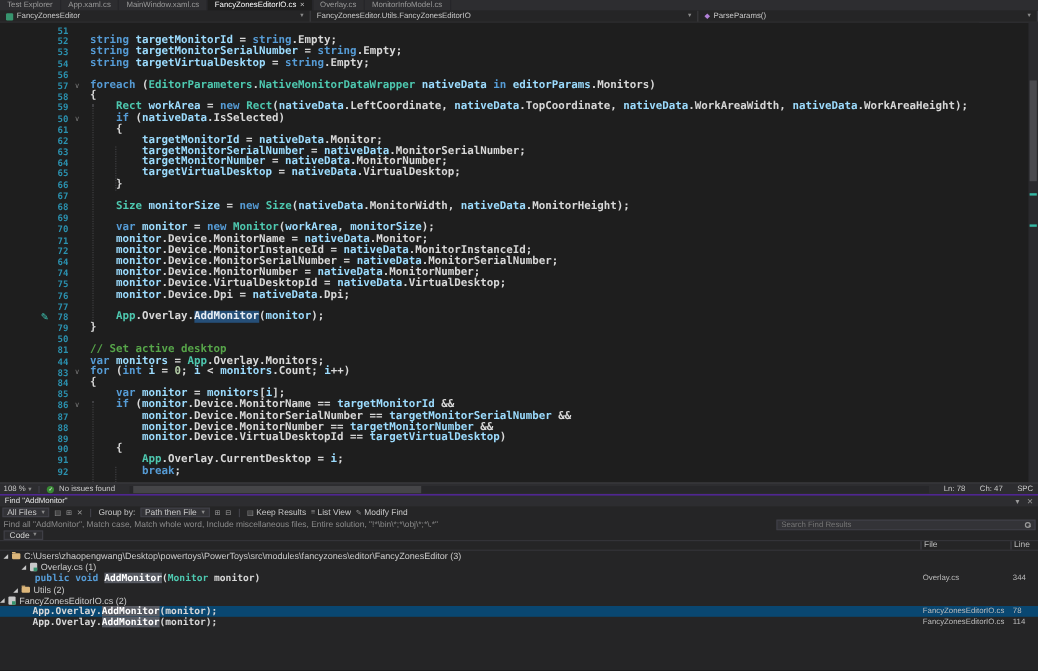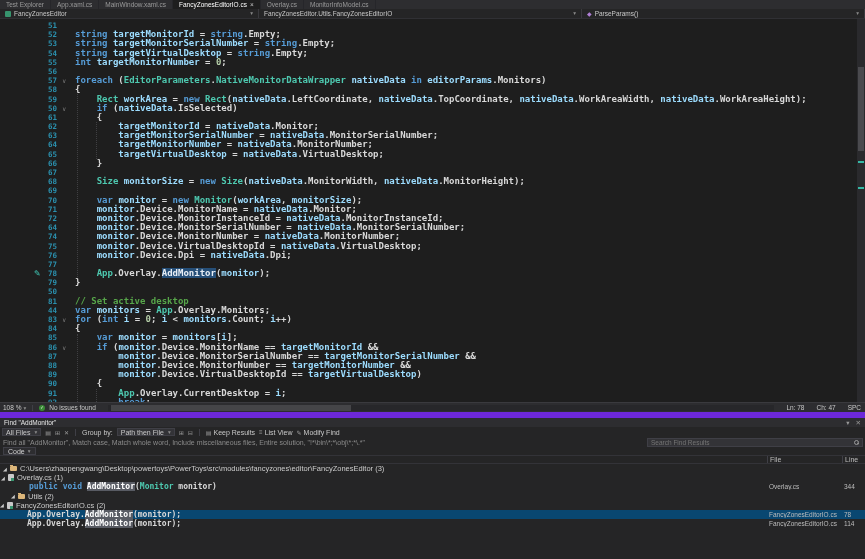--- a/index.html
+++ b/index.html
@@ -46,21 +46,21 @@
   .zoom{margin-left:3px;display:flex;align-items:center;gap:2px}
   .vsep{width:1px;height:6px;background:#3f3f46;margin:0 6px}
   .health-dot{width:6px;height:6px;border-radius:50%;background:#388a34;color:#fff;font-size:4.5px;
               line-height:6px;text-align:center;flex:none}
   .health-text{margin-left:4px;white-space:nowrap}
   .hscroll{flex:1;height:6px;margin:0 12px;background:#27272a;position:relative}
   .hthumb{position:absolute;left:3px;top:0;height:6px;width:240px;background:#454548}
   .pos{margin-right:12px;white-space:nowrap}.pos:last-child{margin-right:4px}
 
   
-  .findpanel{position:absolute;left:0;top:412px;width:100%;height:147px;background:#252526;border-top:6px solid #6d28d9}
+  .findpanel{position:absolute;left:0;top:412px;width:100%;height:147px;background:#252526;border-top:1px solid #6d28d9}
   .fp-title{height:9px;display:flex;align-items:center;padding:0 4px;color:#e6e6e6;font-size:6.5px;background:#2d2d30}
   .fp-winbtns{margin-left:auto;display:flex;gap:6px;color:#9a9a9a}
   .fp-toolbar{height:10px;display:flex;align-items:center;gap:4px;padding-left:2px;color:#c8c8c8}
   .dd{border:1px solid #3f3f46;background:#333337;height:8px;display:flex;align-items:center;gap:4px;
       padding:0 3px;line-height:7px;white-space:nowrap}
   .tbtn{display:flex;align-items:center;gap:2px;color:#c8c8c8;white-space:nowrap}
   .ticon{color:#9a9a9a;font-size:6px}
   .sep{width:1px;height:7px;background:#3f3f46;margin:0 2px}
   .fp-summary{height:10px;display:flex;align-items:center;color:#8a8a8a;padding-left:3px;white-space:nowrap;overflow:hidden}
   .searchbox{margin-left:auto;margin-right:2px;width:216px;height:9px;border:1px solid #3f3f46;
@@ -140,21 +140,20 @@
   <div class="editor">
     <div class="guide" style="left:77px;top:68px;height:190px"></div>
     <div class="guide" style="left:96px;top:103px;height:37px"></div>
     <div class="guide" style="left:77px;top:315px;height:68px"></div>
     <div class="guide" style="left:96px;top:370px;height:13px"></div>
     <div class="code-lines" id="code-lines">
         <div class="line"><span class="ln-num">51</span><span class="ln-code"></span></div>
         <div class="line"><span class="ln-num">52</span><span class="ln-code"><span class="tok-k">string</span><span class="tok-p"> </span><span class="tok-v">targetMonitorId</span><span class="tok-p"> = </span><span class="tok-k">string</span><span class="tok-p">.Empty;</span></span></div>
         <div class="line"><span class="ln-num">53</span><span class="ln-code"><span class="tok-k">string</span><span class="tok-p"> </span><span class="tok-v">targetMonitorSerialNumber</span><span class="tok-p"> = </span><span class="tok-k">string</span><span class="tok-p">.Empty;</span></span></div>
         <div class="line"><span class="ln-num">54</span><span class="ln-code"><span class="tok-k">string</span><span class="tok-p"> </span><span class="tok-v">targetVirtualDesktop</span><span class="tok-p"> = </span><span class="tok-k">string</span><span class="tok-p">.Empty;</span></span></div>
-        <div class="line"><span class="ln-num">55</span><span class="ln-code"><span class="tok-k">int</span><span class="tok-p"> </span><span class="tok-v">targetMonitorNumber</span><span class="tok-p"> = </span><span class="tok-n">0</span><span class="tok-p">;</span></span></div>
         <div class="line"><span class="ln-num">56</span><span class="ln-code"></span></div>
         <div class="line"><span class="ln-num">57</span><span class="ln-fold">∨</span><span class="ln-code"><span class="tok-k">foreach</span><span class="tok-p"> (</span><span class="tok-t">EditorParameters</span><span class="tok-p">.</span><span class="tok-t">NativeMonitorDataWrapper</span><span class="tok-p"> </span><span class="tok-v">nativeData</span><span class="tok-p"> </span><span class="tok-k">in</span><span class="tok-p"> </span><span class="tok-v">editorParams</span><span class="tok-p">.Monitors)</span></span></div>
         <div class="line"><span class="ln-num">58</span><span class="ln-code"><span class="tok-p">{</span></span></div>
         <div class="line"><span class="ln-num">59</span><span class="ln-code"><span class="tok-p">    </span><span class="tok-t">Rect</span><span class="tok-p"> </span><span class="tok-v">workArea</span><span class="tok-p"> = </span><span class="tok-k">new</span><span class="tok-p"> </span><span class="tok-t">Rect</span><span class="tok-p">(</span><span class="tok-v">nativeData</span><span class="tok-p">.LeftCoordinate, </span><span class="tok-v">nativeData</span><span class="tok-p">.TopCoordinate, </span><span class="tok-v">nativeData</span><span class="tok-p">.WorkAreaWidth, </span><span class="tok-v">nativeData</span><span class="tok-p">.WorkAreaHeight);</span></span></div>
         <div class="line"><span class="ln-num">50</span><span class="ln-fold">∨</span><span class="ln-code"><span class="tok-p">    </span><span class="tok-k">if</span><span class="tok-p"> (</span><span class="tok-v">nativeData</span><span class="tok-p">.IsSelected)</span></span></div>
         <div class="line"><span class="ln-num">61</span><span class="ln-code"><span class="tok-p">    {</span></span></div>
         <div class="line"><span class="ln-num">62</span><span class="ln-code"><span class="tok-p">        </span><span class="tok-v">targetMonitorId</span><span class="tok-p"> = </span><span class="tok-v">nativeData</span><span class="tok-p">.Monitor;</span></span></div>
         <div class="line"><span class="ln-num">63</span><span class="ln-code"><span class="tok-p">        </span><span class="tok-v">targetMonitorSerialNumber</span><span class="tok-p"> = </span><span class="tok-v">nativeData</span><span class="tok-p">.MonitorSerialNumber;</span></span></div>
         <div class="line"><span class="ln-num">64</span><span class="ln-code"><span class="tok-p">        </span><span class="tok-v">targetMonitorNumber</span><span class="tok-p"> = </span><span class="tok-v">nativeData</span><span class="tok-p">.MonitorNumber;</span></span></div>
         <div class="line"><span class="ln-num">65</span><span class="ln-code"><span class="tok-p">        </span><span class="tok-v">targetVirtualDesktop</span><span class="tok-p"> = </span><span class="tok-v">nativeData</span><span class="tok-p">.VirtualDesktop;</span></span></div>
@@ -274,21 +273,21 @@
         <div class="rrow">
           <div class="main" style="padding-left: 3px;">
             <span class="expander">◢</span>
             <span class="ico-folder"></span>
             <span class="ntext"><span class="tok-rn">C:\Users\zhaopengwang\Desktop\powertoys\PowerToys\src\modules\fancyzones\editor\FancyZonesEditor (3)</span></span>
           </div>
           <div class="f"></div>
           <div class="l"></div>
         </div>
         <div class="rrow">
-          <div class="main" style="padding-left: 1px;">
+          <div class="main" style="padding-left: 18px;">
             <span class="expander">◢</span>
             <span class="ico-cs"></span>
             <span class="ntext"><span class="tok-rn">Overlay.cs (1)</span></span>
           </div>
           <div class="f"></div>
           <div class="l"></div>
         </div>
         <div class="rrow">
           <div class="main" style="padding-left: 29px;">
             <span class="mtext"><span class="tok-k">public</span><span class="tok-p"> </span><span class="tok-k">void</span><span class="tok-p"> </span><span class="tok-hl">AddMonitor</span><span class="tok-p">(</span><span class="tok-t">Monitor</span><span class="tok-p"> monitor)</span></span>

